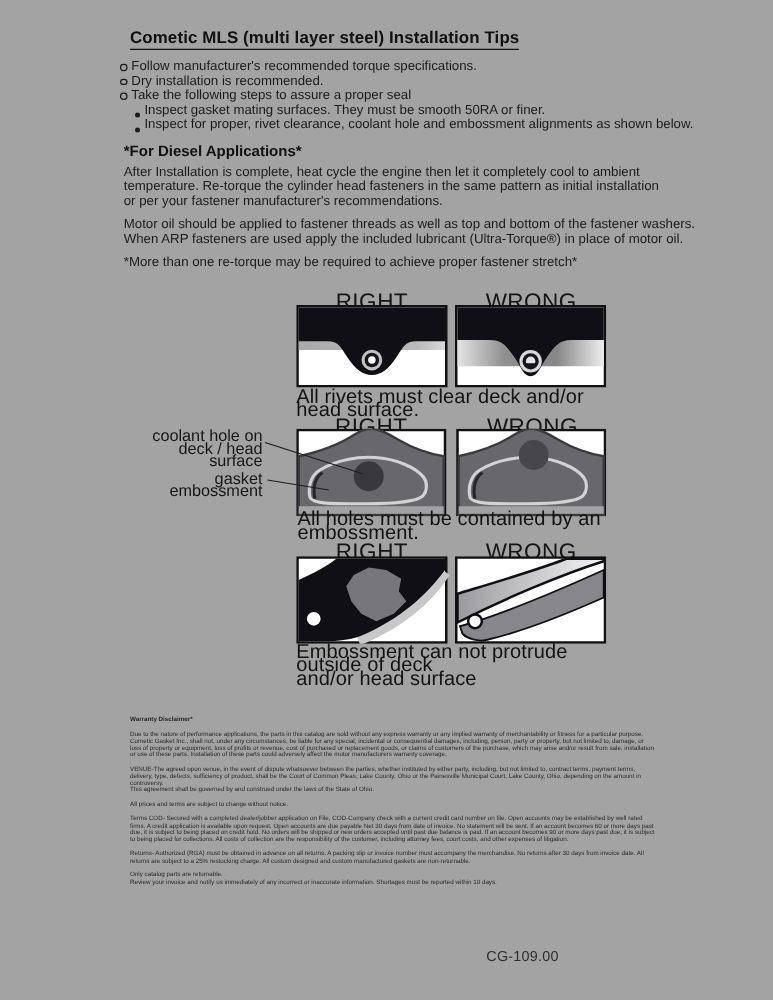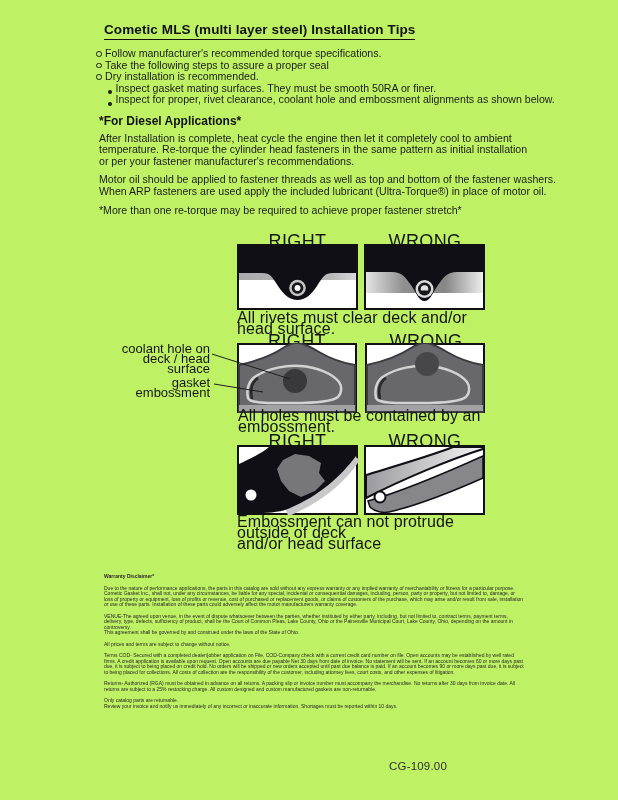--- a/index.html
+++ b/index.html
@@ -1,17 +1,17 @@
 <!DOCTYPE html>
 <html><head>
 <meta charset="utf-8">
 <style>
   html,body{margin:0;padding:0;background:#ffffff;}
   .page{
-    position:relative;width:618px;height:800px;background:#bef264;overflow:hidden;
+    position:relative;width:618px;height:800px;background:#a3a3a3;overflow:hidden;
     font-family:"Liberation Sans", sans-serif;color:#1b1b1b;
   }
   .pre{white-space:pre-line;}
 
   
   .title{
     position:absolute;left:104px;top:22px;
     font-size:13.5px;font-weight:bold;letter-spacing:.1px;
     border-bottom:1.6px solid #111;padding-bottom:2px;color:#111;
   }
@@ -61,25 +61,25 @@
 
   <div class="title">Cometic MLS (multi layer steel) Installation Tips</div>
 
   <div class="bullets">
     <div class="b-row l1">
       <span class="marker ring"></span>
       <span>Follow manufacturer's recommended torque specifications.</span>
     </div>
     <div class="b-row l1">
       <span class="marker ring"></span>
-      <span>Take the following steps to assure a proper seal</span>
+      <span>Dry installation is recommended.</span>
     </div>
     <div class="b-row l1">
       <span class="marker ring"></span>
-      <span>Dry installation is recommended.</span>
+      <span>Take the following steps to assure a proper seal</span>
     </div>
     <div class="b-row l2">
       <span class="marker dot"></span>
       <span>Inspect gasket mating surfaces.  They must be smooth 50RA or finer.</span>
     </div>
     <div class="b-row l2">
       <span class="marker dot"></span>
       <span>Inspect for proper, rivet clearance, coolant hole and embossment alignments as shown below.</span>
     </div>
   </div>

